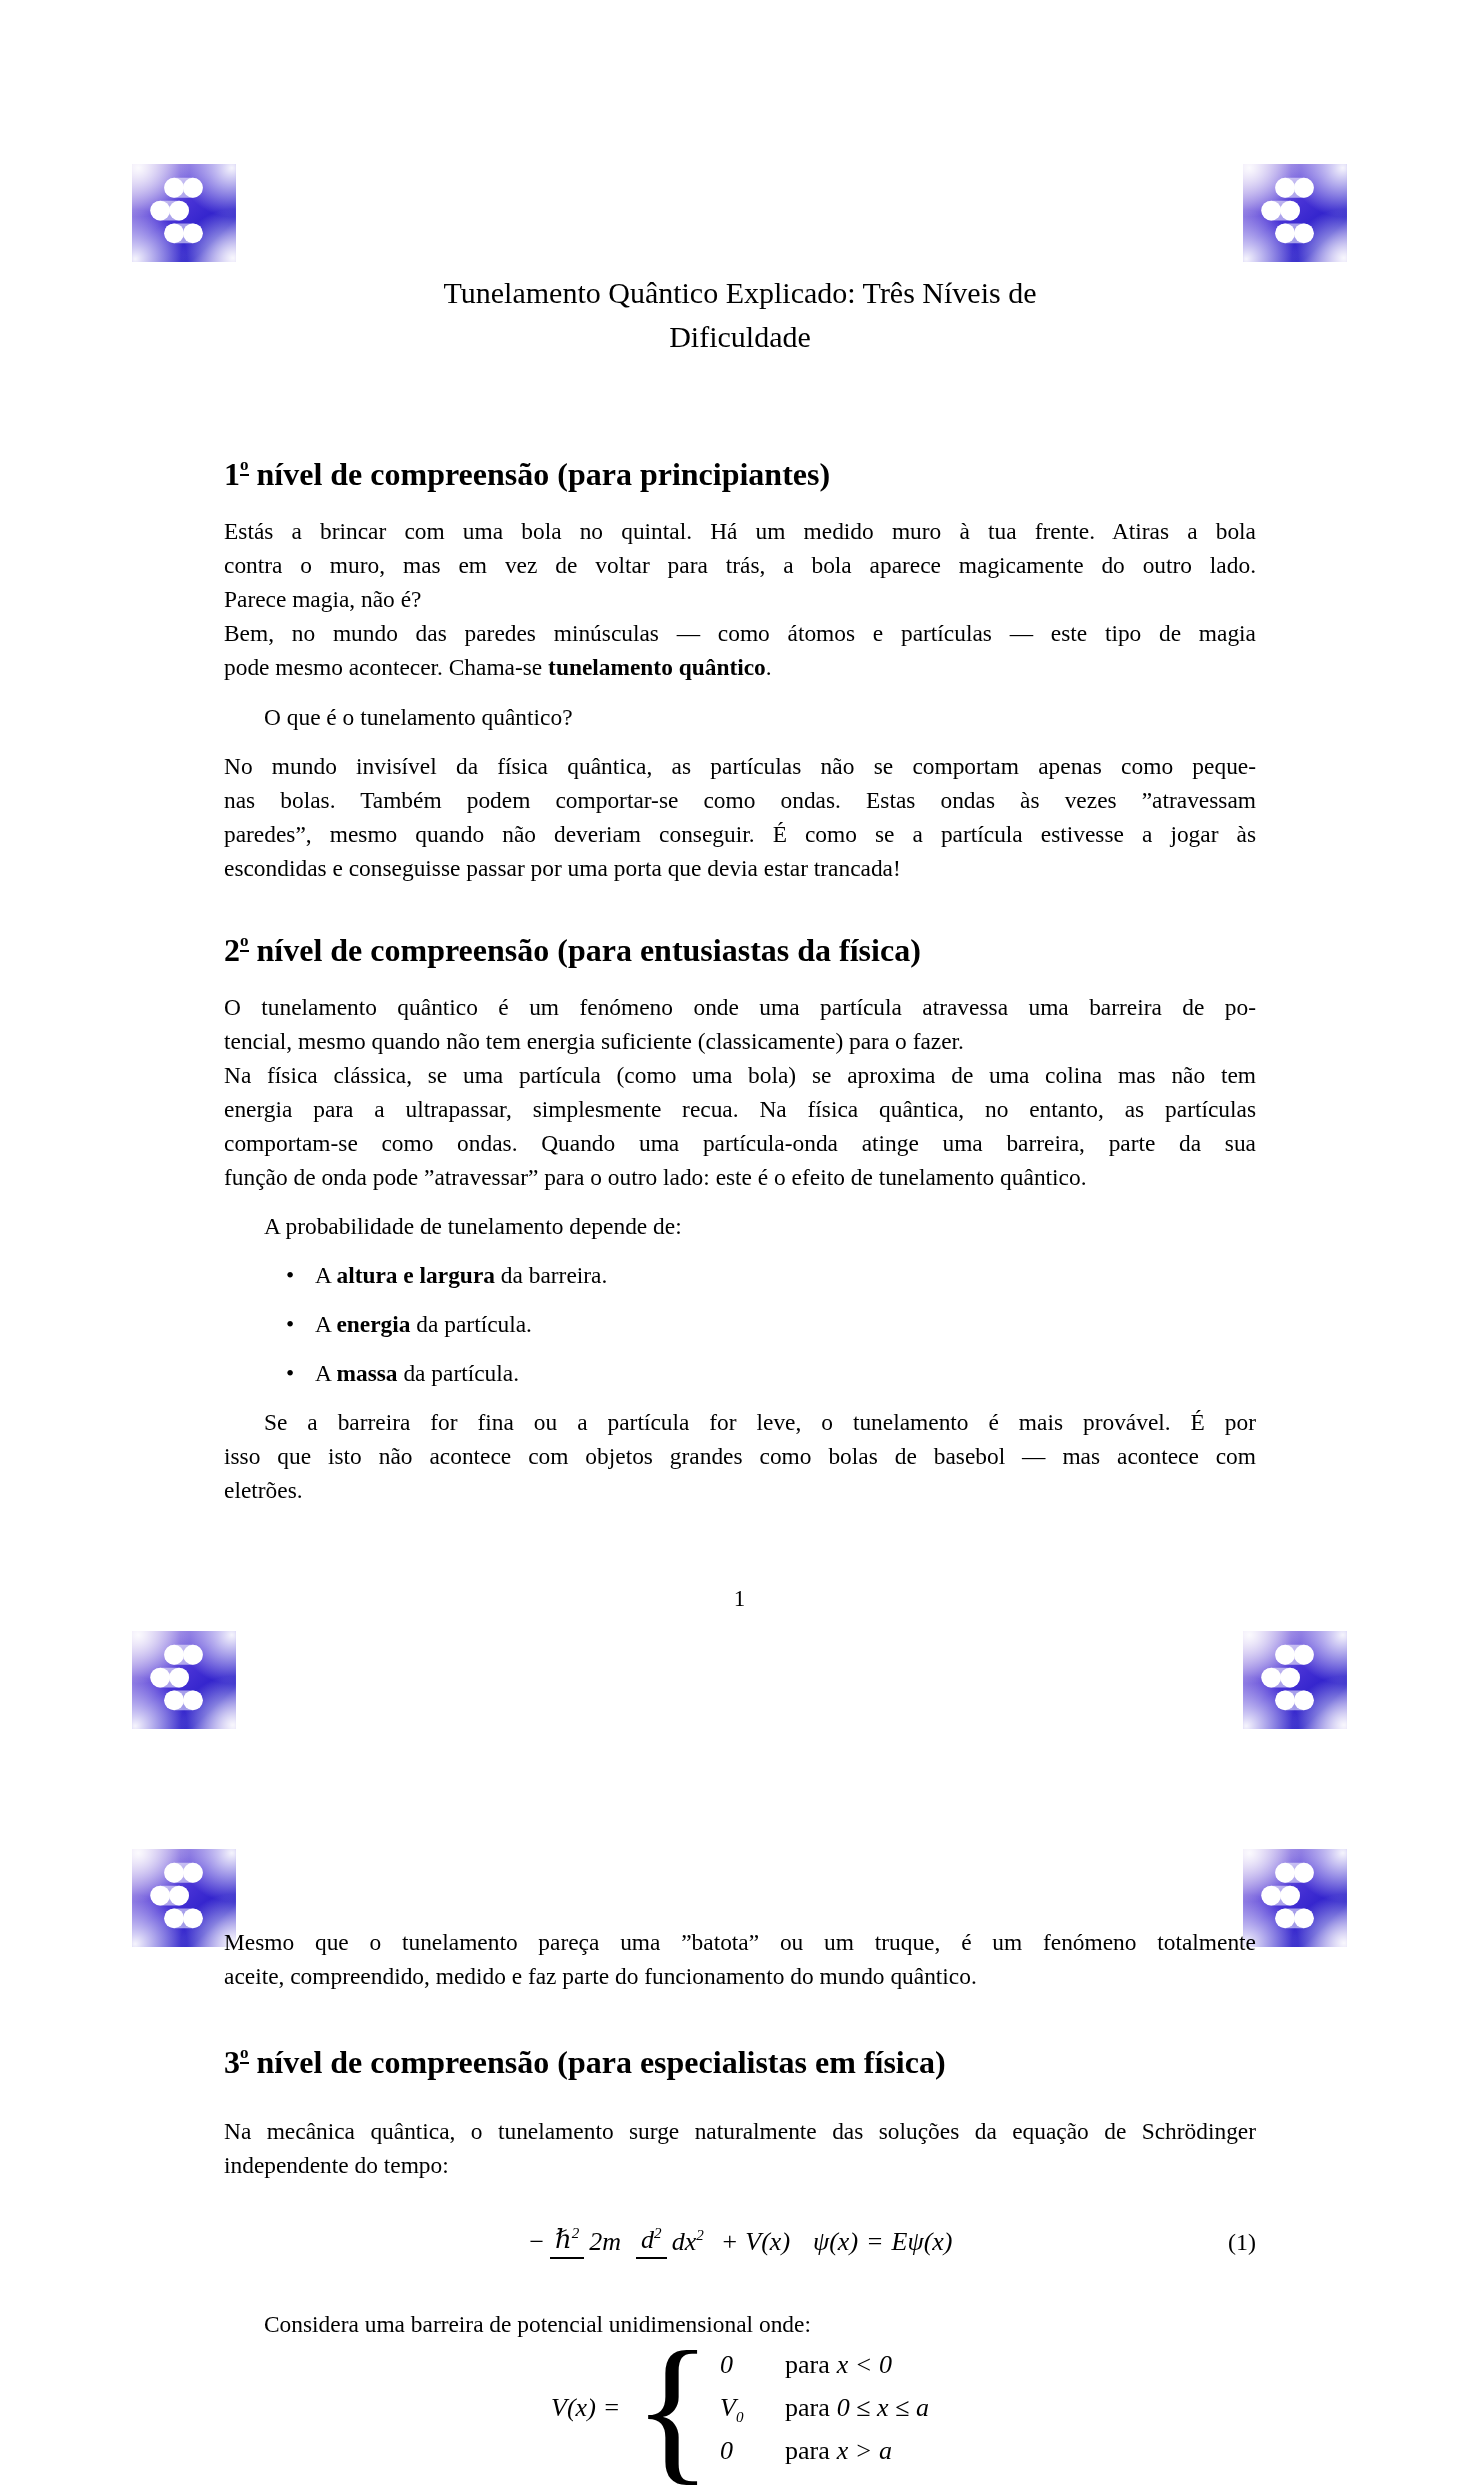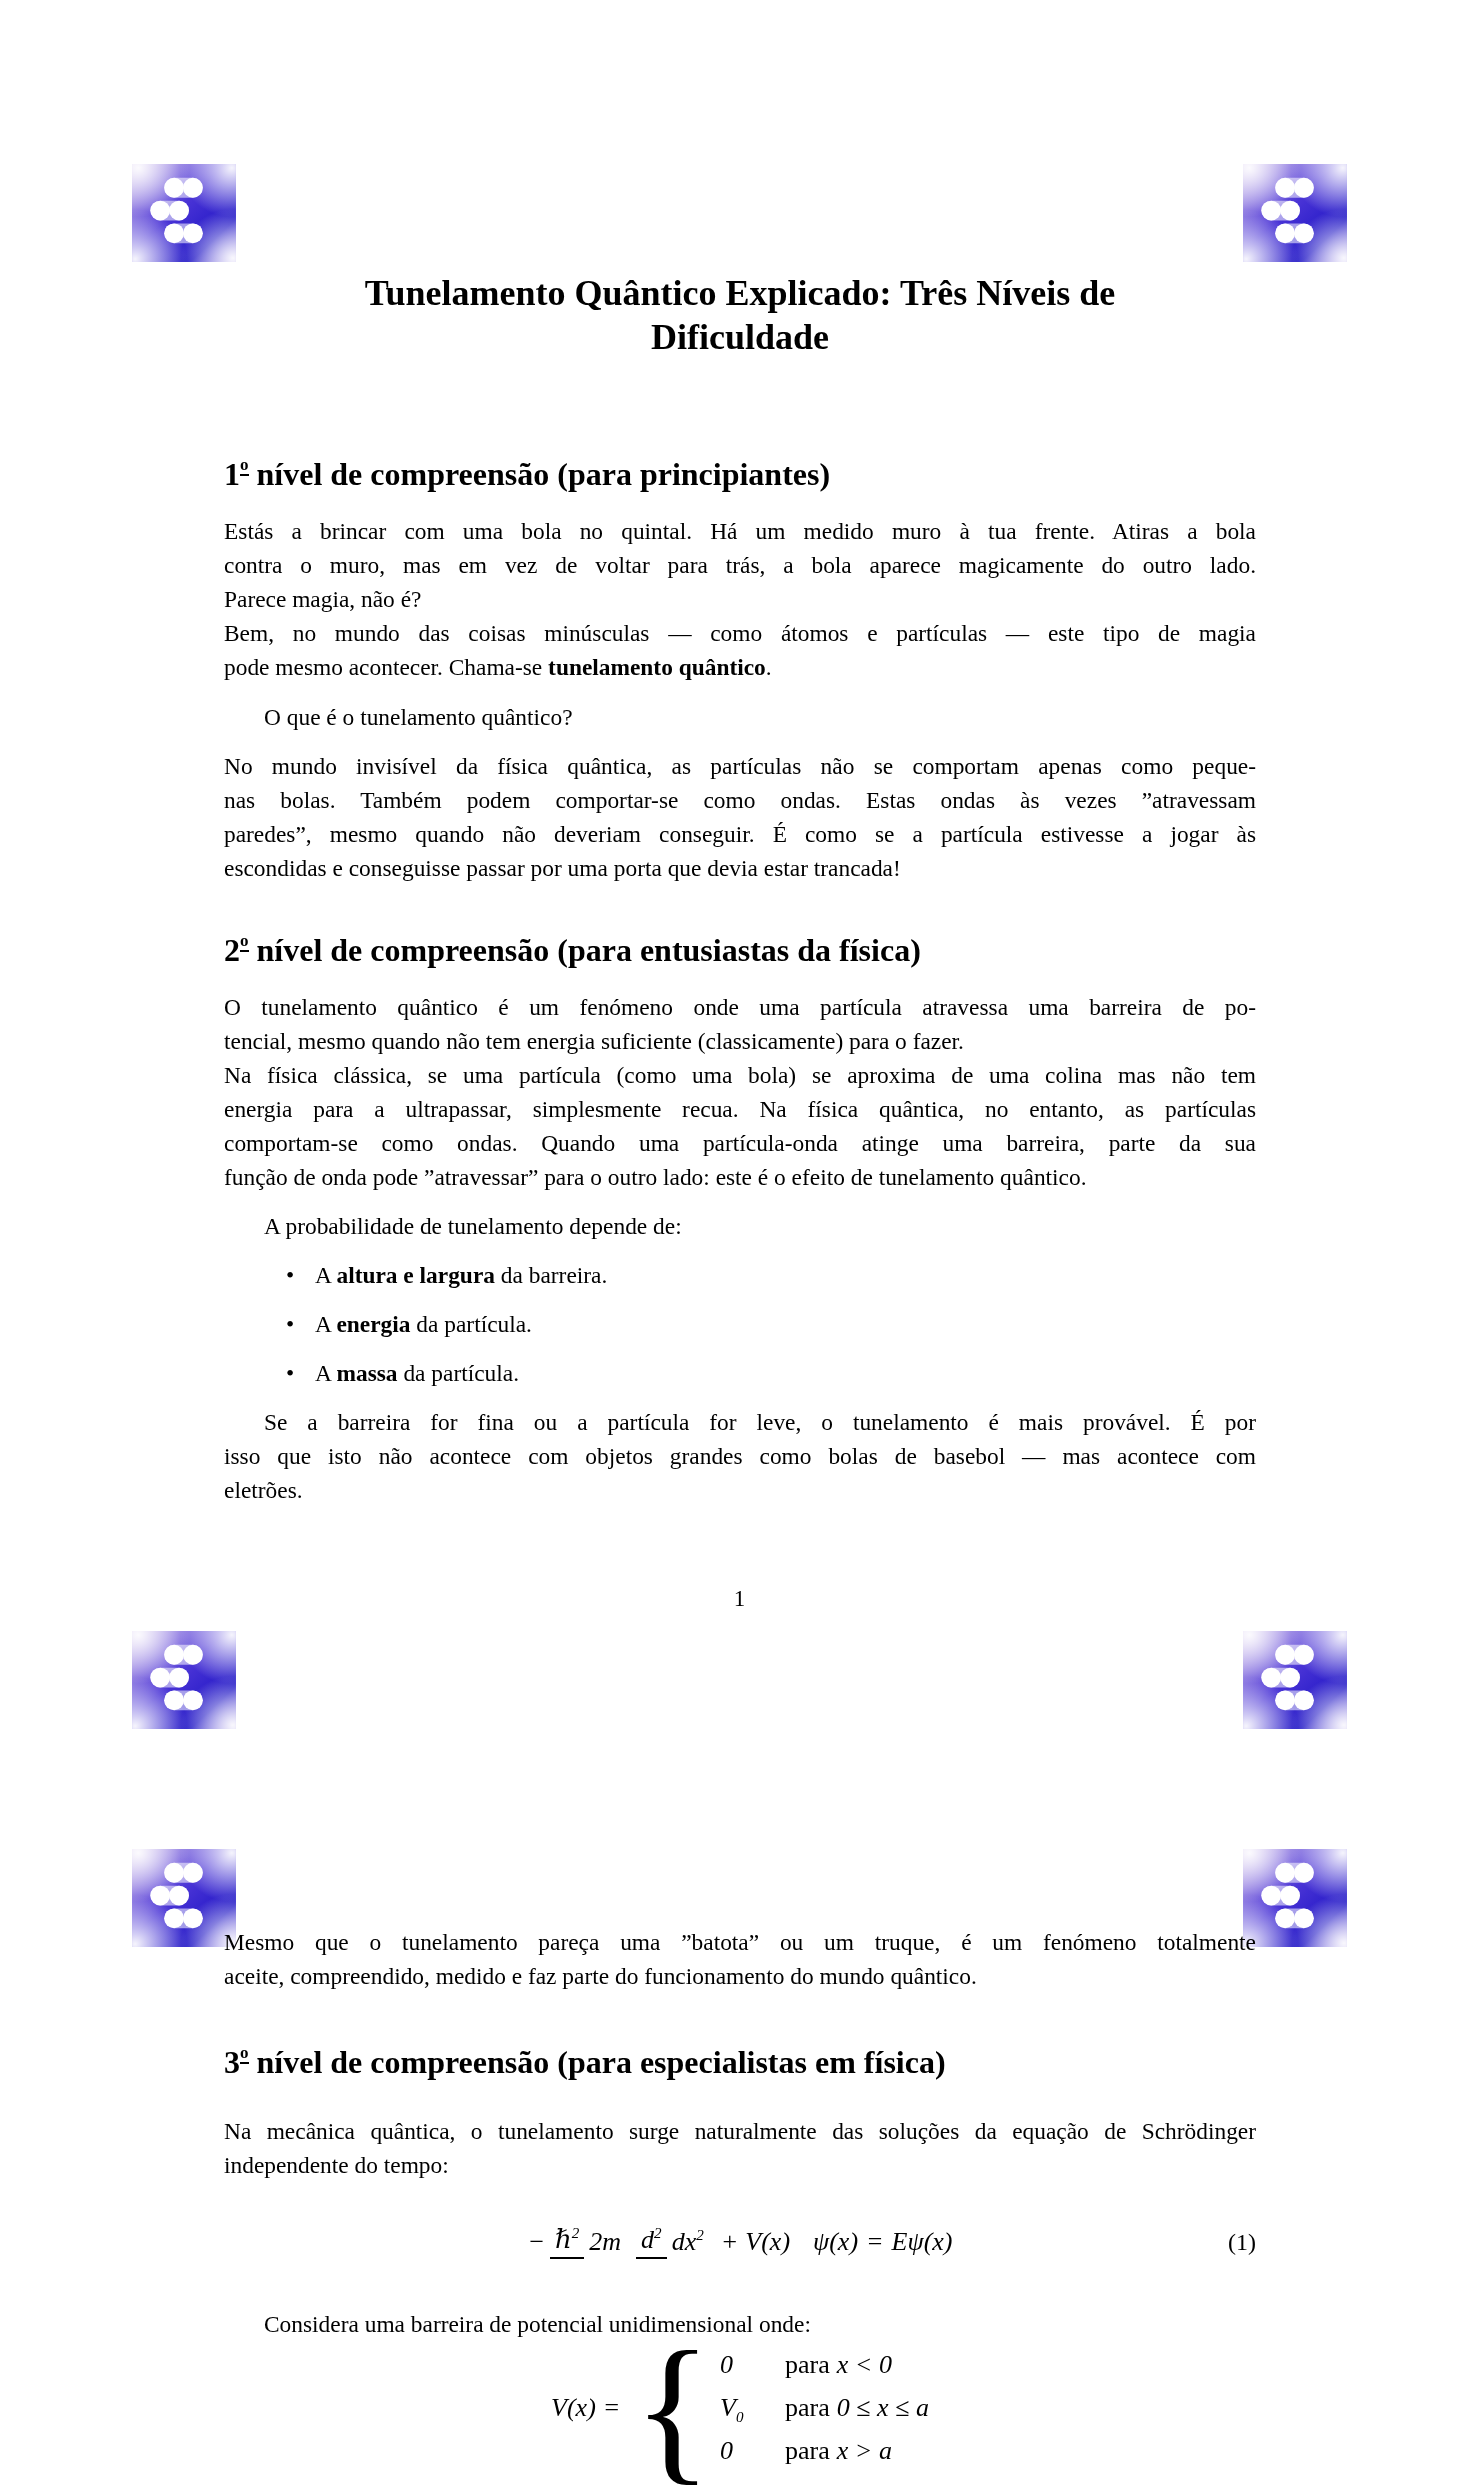--- a/index.html
+++ b/index.html
@@ -2,21 +2,21 @@
 <html style="font-size:8px"><head>
 <meta charset="utf-8">
 <style>
   html,body{margin:0;padding:0;background:#ffffff;}
   #doc{position:relative;width:1479px;height:3586px;background:#ffffff;color:#000;
        font-family:"Liberation Serif","DejaVu Serif",serif;overflow:hidden;}
   .col{position:absolute;left:224px;width:1032px;}
   #col1{top:0;}
   #col2{top:1793px;}
   .title-block{text-align:center;}
-  .tl{font-size:36px;line-height:44px;font-weight:bold;}
+  .tl{font-size:30px;line-height:44px;font-weight:normal;}
   .sec{font-size:32px;line-height:40px;font-weight:bold;margin:0;}
   .ord{display:inline-block;font-size:17px;vertical-align:15px;line-height:1;
        border-bottom:2px solid #000;padding-bottom:1px;}
   .para{margin:0;}
   .ln{font-size:23.4px;line-height:34px;}
   .j{text-align:justify;text-align-last:justify;}
   .ind{padding-left:40px;}
   .li{display:flex;padding-left:62px;}
   .li .dot{width:29px;flex:0 0 29px;}
   b{font-weight:bold;}
@@ -310,21 +310,21 @@
       <div class="tl">Tunelamento Quântico Explicado: Três Níveis de</div>
       <div class="tl">Dificuldade</div>
     </div>
 
     <h2 class="sec" style="margin-top:95px;"><span>1</span><sup class="ord">o</sup><span> nível de compreensão (para principiantes)</span></h2>
 
     <div class="para" style="margin-top:20px;">
       <div class="ln j">Estás a brincar com uma bola no quintal. Há um medido muro à tua frente. Atiras a bola</div>
       <div class="ln j">contra o muro, mas em vez de voltar para trás, a bola aparece magicamente do outro lado.</div>
       <div class="ln">Parece magia, não é?</div>
-      <div class="ln j">Bem, no mundo das coisas minúsculas — como átomos e partículas — este tipo de magia</div>
+      <div class="ln j">Bem, no mundo das paredes minúsculas — como átomos e partículas — este tipo de magia</div>
       <div class="ln"><span>pode mesmo acontecer. Chama-se </span><b>tunelamento quântico</b><span>.</span></div>
     </div>
 
     <div class="para" style="margin-top:16px;">
       <div class="ln ind">O que é o tunelamento quântico?</div>
     </div>
 
     <div class="para" style="margin-top:15px;">
       <div class="ln j">No mundo invisível da física quântica, as partículas não se comportam apenas como peque-</div>
       <div class="ln j">nas bolas. Também podem comportar-se como ondas. Estas ondas às vezes ”atravessam</div>

